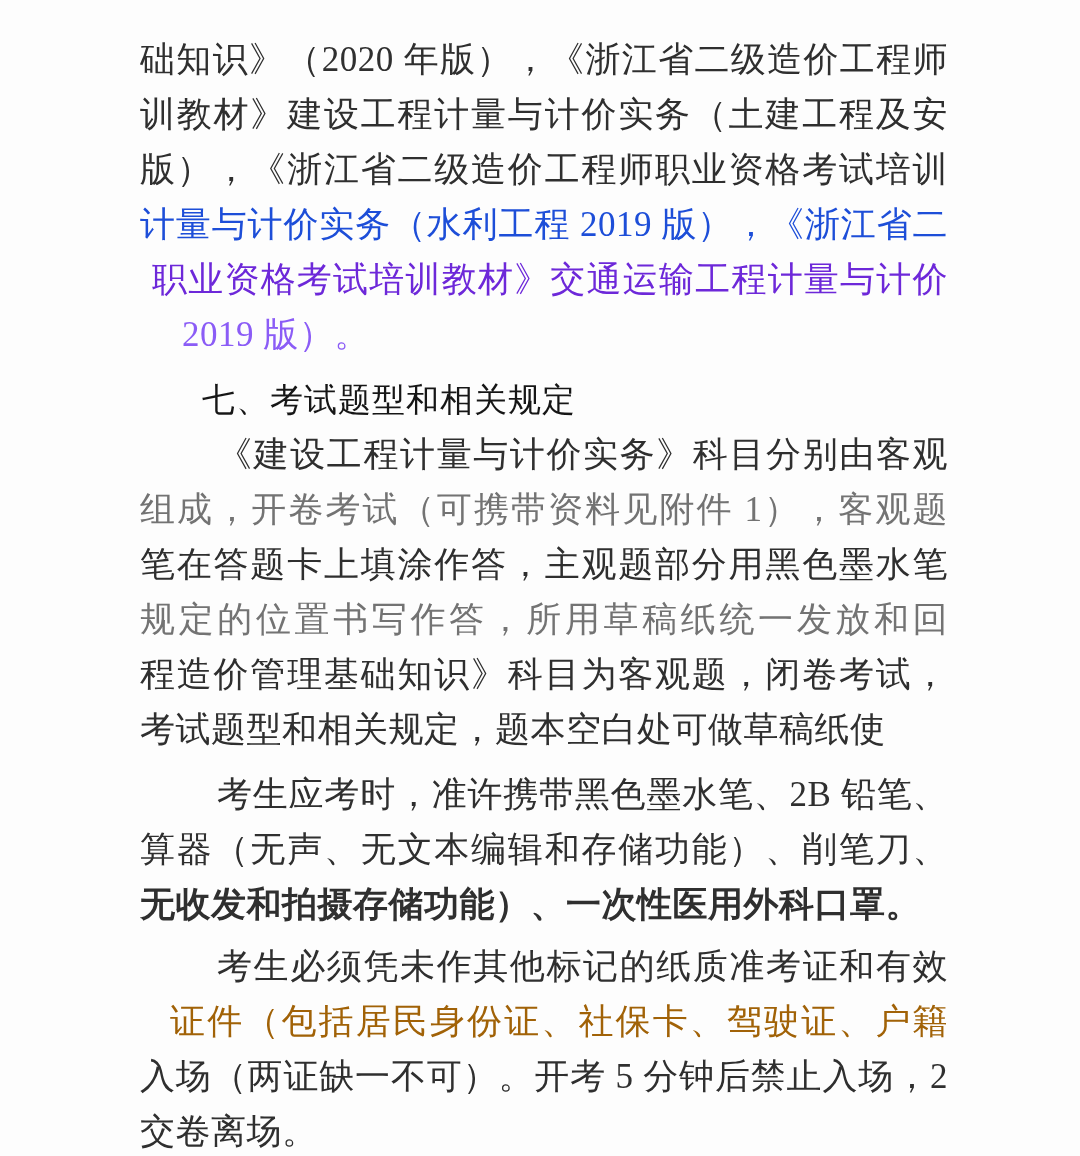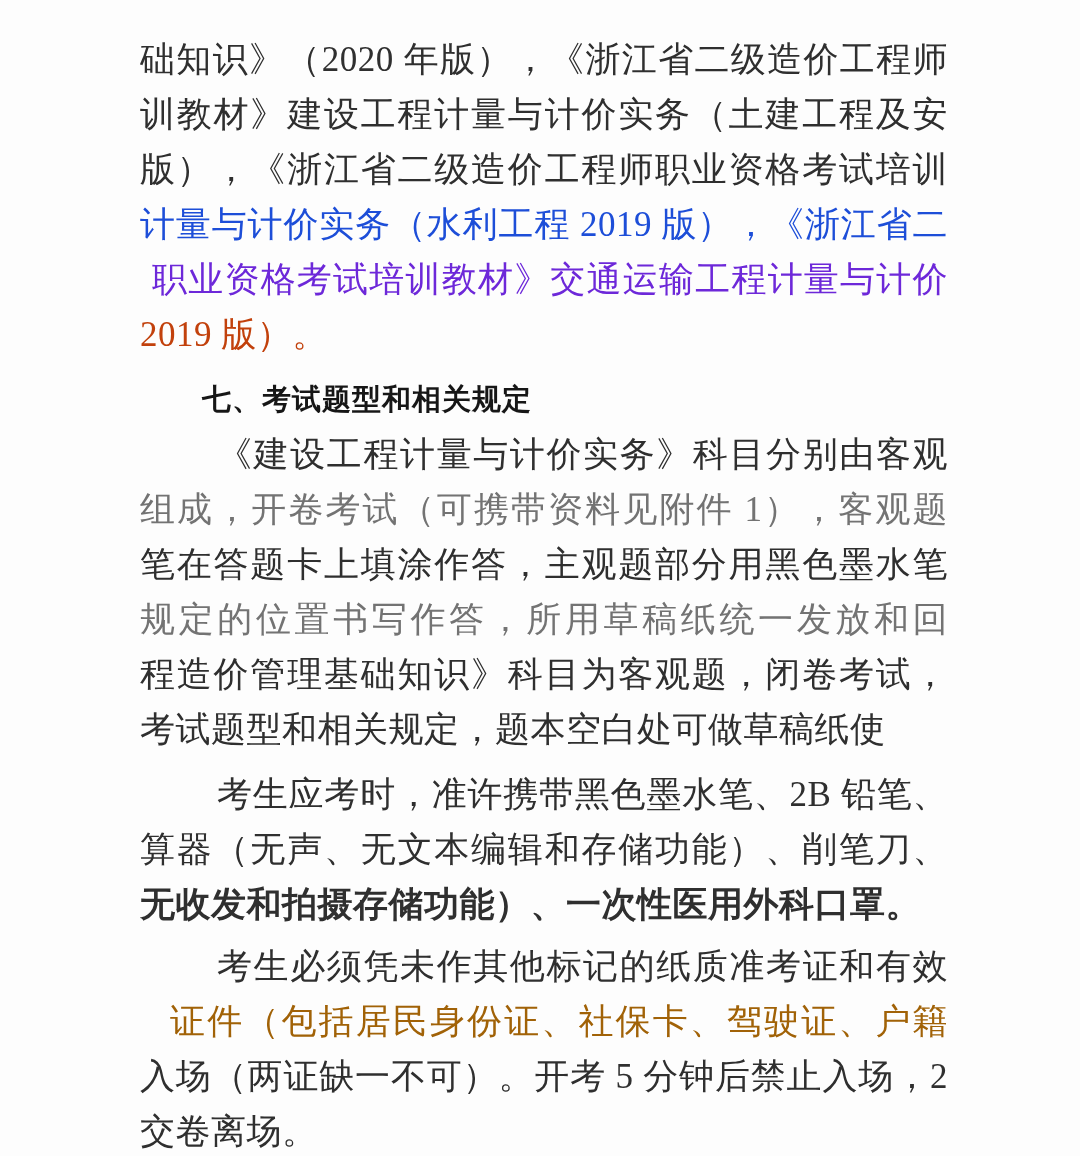--- a/index.html
+++ b/index.html
@@ -29,22 +29,22 @@
   }
   .line.last {
     text-align: left;
     text-align-last: left;
   }
   .line.indent {
     text-indent: 2.2em;
   }
   .heading {
     font-family: "Liberation Sans", "DejaVu Sans", sans-serif;
-    font-weight: 700;
-    font-size: 29px;
+    font-weight: 400;
+    font-size: 33px;
     line-height: 55px;
     height: 55px;
     overflow: hidden;
     color: #161616;
     margin: 10px 0 0 0;
     padding-left: 62px;
     letter-spacing: 1px;
   }
   .gap10 { margin-top: 10px; }
   .gap7  { margin-top: 7px; }
@@ -53,21 +53,21 @@
 <body style="background: rgb(253, 253, 253);">
 
 <div class="page">
 
   <div class="para">
     <div class="line" style="color: rgb(47, 47, 47);">础知识》（2020 年版），《浙江省二级造价工程师职业资格考试培</div>
     <div class="line" style="color: rgb(47, 47, 47);">训教材》建设工程计量与计价实务（土建工程及安装工程 2019</div>
     <div class="line" style="color: rgb(47, 47, 47);">版），《浙江省二级造价工程师职业资格考试培训教材》建设工程</div>
     <div class="line" style="color: #1d4ed8;">计量与计价实务（水利工程 2019 版），《浙江省二级造价工程师</div>
     <div class="line" style="color: #6d28d9; margin-left: 12px;">职业资格考试培训教材》交通运输工程计量与计价实务（公路篇</div>
-    <div class="line last" style="color: #c2410c;">2019 版）。</div>
+    <div class="line last" style="color: #8b5cf6; margin-left: 42px;">2019 版）。</div>
   </div>
 
   <h2 class="heading" style="color: rgb(22, 22, 22);">七、考试题型和相关规定</h2>
 
   <div class="para">
     <div class="line indent" style="color: rgb(47, 47, 47);">《建设工程计量与计价实务》科目分别由客观题和主观题</div>
     <div class="line" style="color: #737373;">组成，开卷考试（可携带资料见附件 1），客观题部分用 2B 铅</div>
     <div class="line" style="color: rgb(47, 47, 47);">笔在答题卡上填涂作答，主观题部分用黑色墨水笔在答题纸上</div>
     <div class="line" style="color: #737373;">规定的位置书写作答，所用草稿纸统一发放和回收。《建设工</div>
     <div class="line" style="color: rgb(47, 47, 47);">程造价管理基础知识》科目为客观题，闭卷考试，用 2B 铅笔</div>

